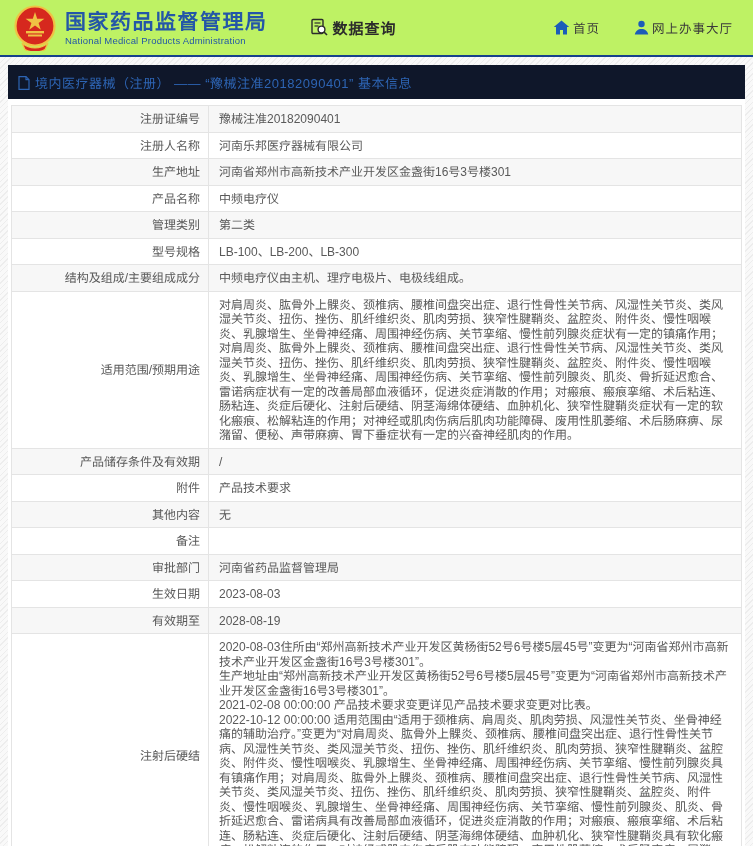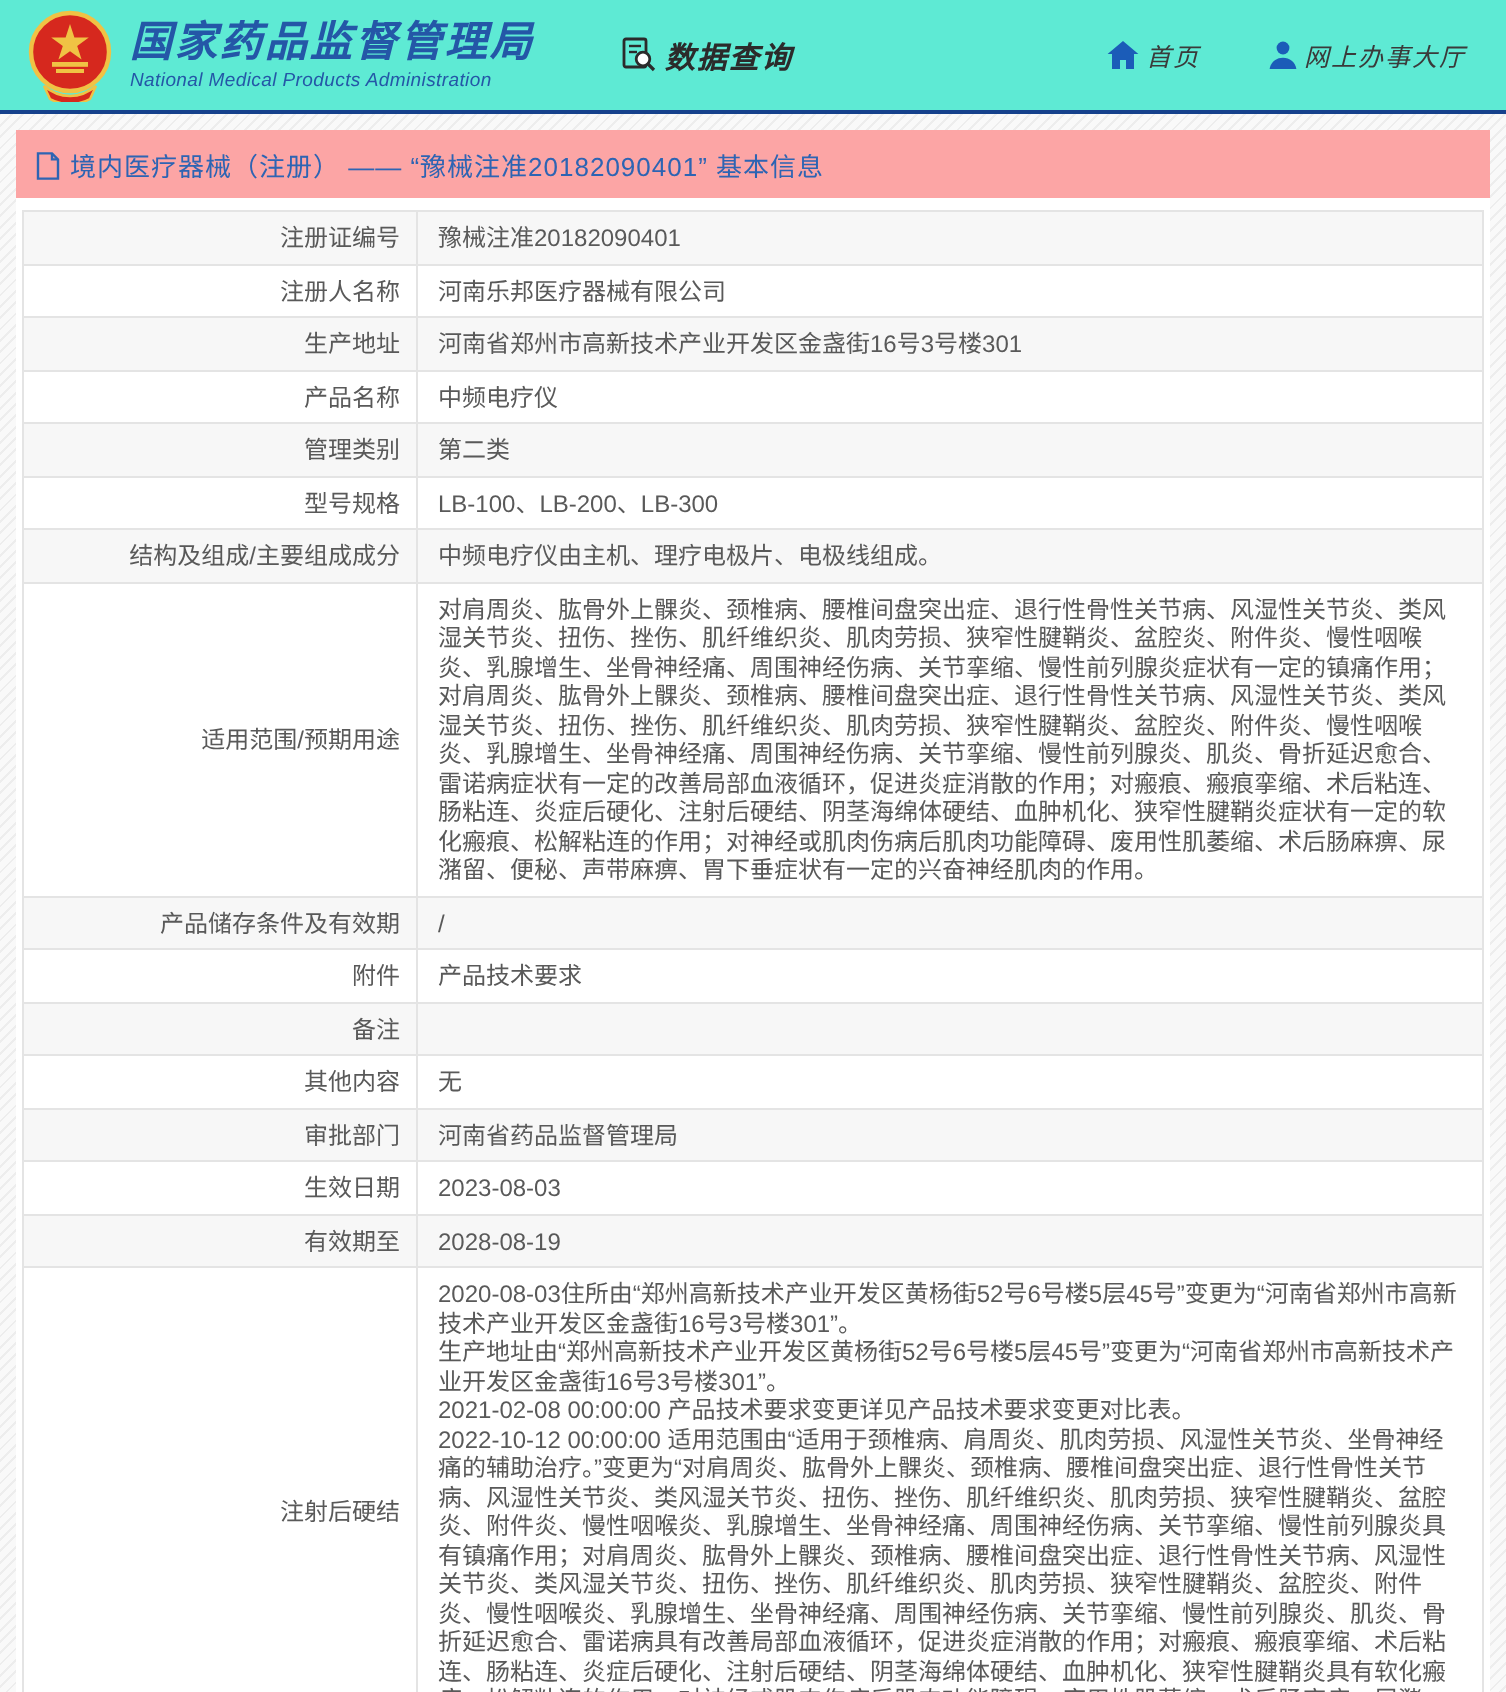--- a/index.html
+++ b/index.html
@@ -4,37 +4,37 @@
 <style>
   * { margin:0; padding:0; box-sizing:border-box; }
   html,body { width:753px; }
   body {
     font-family:"Liberation Sans","DejaVu Sans",sans-serif;
     background:repeating-linear-gradient(135deg,#ededed 0px,#ededed 1px,#f9f9f9 1px,#f9f9f9 4px);
     color:#595959;
   }
   
   .header {
-    height:57px; background:#5eead4; border-bottom:2px solid #16418c;
-    display:flex; align-items:center; padding:0 14px;font-style:italic;
+    height:57px; background:#bef264; border-bottom:2px solid #16418c;
+    display:flex; align-items:center; padding:0 14px;
   }
   .logo { display:flex; align-items:center; cursor:pointer; }
   .emblem { width:42px; height:46px; flex:0 0 auto; }
   .logo-text { margin-left:9px; }
   .logo-title { color:#2457a7; font-size:21px; font-weight:bold; letter-spacing:1.5px; line-height:24px; }
   .logo-sub { color:#2457a7; font-size:9.5px; letter-spacing:0.2px; margin-top:1px; }
   .nav-search { display:flex; align-items:center; margin-left:42px; cursor:pointer; }
   .nav-search-label { font-size:15px; color:#2b2b2b; font-weight:bold; margin-left:4px; letter-spacing:1px; }
   .header-right { margin-left:auto; display:flex; align-items:flex-start; gap:34px; padding-right:6px; }
   .hnav-item { display:flex; flex-direction:row; align-items:center; cursor:pointer; gap:3px; }
   .hnav-label { font-size:12.5px; color:#3a3a3a; letter-spacing:1px; white-space:nowrap; }
   
   .container { margin:8px 8px 0 8px; background:#ffffff; padding-bottom:3px; }
   .title-bar {
-    background:#fca5a5; padding:8px 10px 7px 10px;
+    background:#0f172a; padding:8px 10px 7px 10px;
     display:flex; align-items:center;
   }
   .page-title { color:#2d64b3; font-size:13px; letter-spacing:0.5px; margin-left:5px; }
   .table-wrap { padding:6px 3px 2px 3px; background:#ffffff; }
   table.info-table {
     width:100%; border-collapse:collapse; table-layout:fixed;
     font-size:12px; color:#595959;
   }
   table.info-table th, table.info-table td {
     border:1px solid #e4e4e4; vertical-align:middle;
@@ -144,26 +144,26 @@
           </tr>
           <tr>
             <th><span class="row-label-text">产品储存条件及有效期</span></th>
             <td>/</td>
           </tr>
           <tr>
             <th><span class="row-label-text">附件</span></th>
             <td>产品技术要求</td>
           </tr>
           <tr>
+            <th><span class="row-label-text">其他内容</span></th>
+            <td>无</td>
+          </tr>
+          <tr>
             <th><span class="row-label-text">备注</span></th>
             <td></td>
-          </tr>
-          <tr>
-            <th><span class="row-label-text">其他内容</span></th>
-            <td>无</td>
           </tr>
           <tr>
             <th><span class="row-label-text">审批部门</span></th>
             <td>河南省药品监督管理局</td>
           </tr>
           <tr>
             <th><span class="row-label-text">生效日期</span></th>
             <td>2023-08-03</td>
           </tr>
           <tr>

